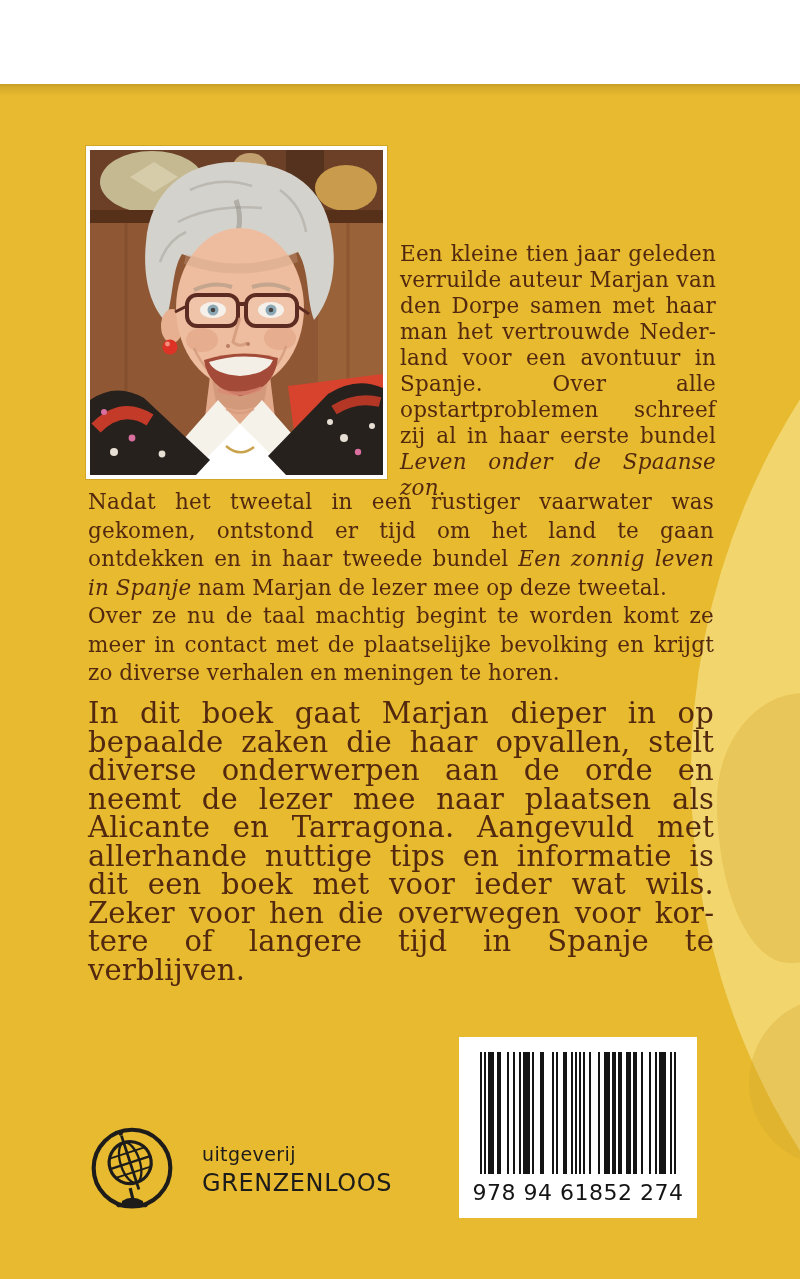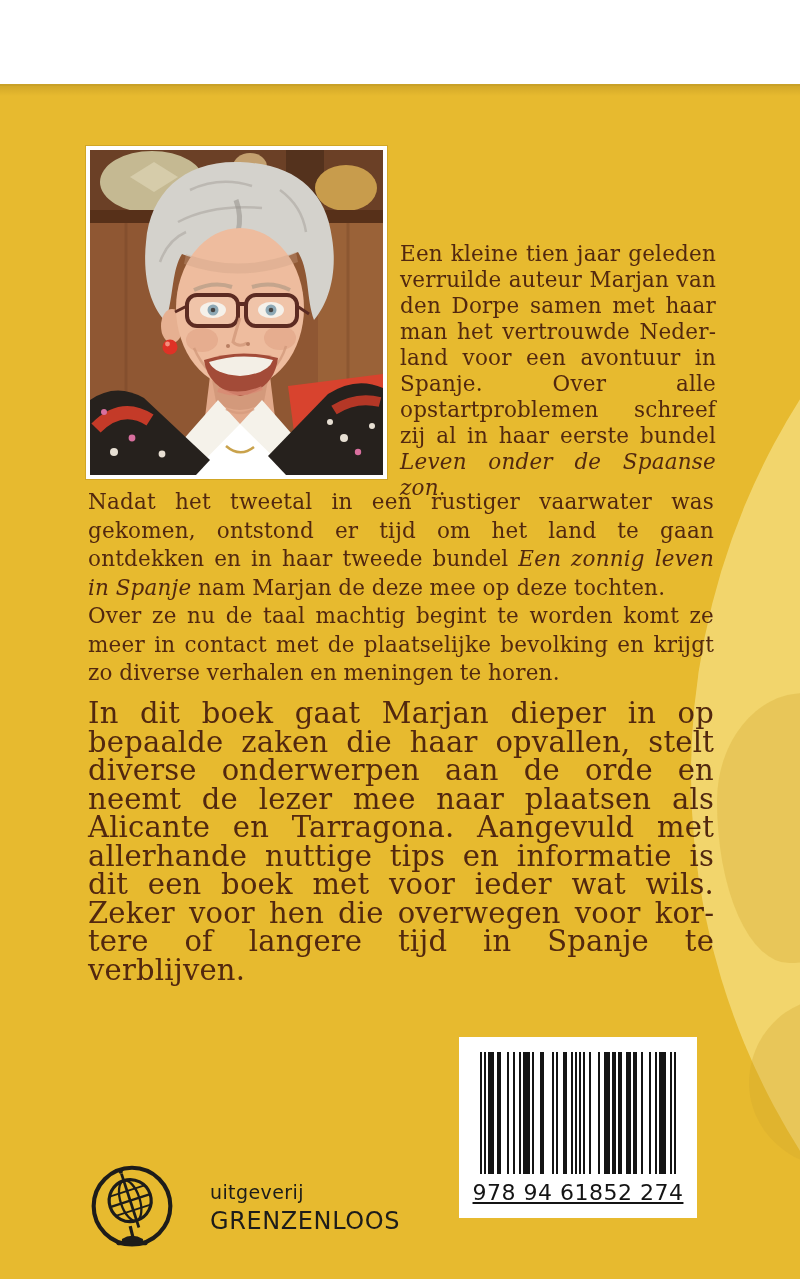--- a/index.html
+++ b/index.html
@@ -41,22 +41,22 @@
     position:absolute; left:400px; top:241px; width:316px;
   }
   .text-col-right .para { font-size:21.5px; line-height:26px; }
   .block-middle { position:absolute; left:88px; top:488px; width:626px; }
   .block-middle .para { font-size:21.5px; line-height:28.5px; }
   .block-bottom { position:absolute; left:88px; top:699px; width:626px; }
   .block-bottom .para { font-size:29px; line-height:28.5px; }
   .para em { font-style:italic; }
 
   .publisher {
-    position:absolute; left:90px; top:1160px;
-    display:flex; align-items:center; gap:36px;
+    position:absolute; left:90px; top:1122px;
+    display:flex; align-items:center; gap:28px;
     color:var(--publisher-text, #1d1c1a);
     font-family:"DejaVu Sans", sans-serif;
   }
   .logo-svg { width:84px; height:94px; }
   .pub-text { display:flex; flex-direction:column; justify-content:center; }
   .pub-label { font-size:19px; line-height:28px; letter-spacing:0.4px; }
   .pub-name  { font-size:24px; line-height:30px; letter-spacing:0.6px; }
 
   .barcode-box {
     position:absolute; left:459px; top:1037px; width:238px; height:181px;
@@ -64,21 +64,21 @@
   }
   .bars {
     position:absolute; left:21px; top:15px; width:196px; height:122px;
     display:flex;
   }
   .bars .m { flex:1 1 0; }
   .bars .m.on { background:var(--barcode-bars, #141414); }
   .isbn {
     position:absolute; left:0; right:0; bottom:13px;
     text-align:center; font-family:"DejaVu Sans", sans-serif;
-    font-size:22px; letter-spacing:0.5px; color:var(--barcode-bars, #141414);text-decoration:underline;
+    font-size:22px; letter-spacing:0.5px; color:var(--barcode-bars, #141414);
   }
 </style>
 </head>
 <body>
 
 <div class="cover">
 
   <div class="yellow-bg">
     <div class="watermark">
       <div class="wm-blob wm-blob1"></div>
@@ -168,21 +168,21 @@
       <path d="M128,240 Q150,248 172,238" stroke="#d98a74" stroke-width="4" fill="none" opacity="0.8"></path>
       <path d="M136,259 q14,8 28,0" stroke="#d59a7c" stroke-width="2.5" fill="none" opacity="0.7"></path>
     </svg>
   </figure>
 
   <div class="text-col-right">
     <p class="para"><span>Een kleine tien jaar geleden verruilde auteur Marjan van den Dorpe samen met haar man het vertrouwde Neder­land voor een avontuur in Spanje. Over alle opstartpro­blemen schreef zij al in haar eerste bundel </span><em>Leven onder de Spaanse zon</em><span>.</span></p>
   </div>
 
   <div class="block-middle">
-    <p class="para"><span>Nadat het tweetal in een rustiger vaarwater was gekomen, ontstond er tijd om het land te gaan ontdekken en in haar tweede bundel </span><em>Een zonnig leven in Spanje</em><span> nam Marjan de deze mee op deze tochten.</span></p>
+    <p class="para"><span>Nadat het tweetal in een rustiger vaarwater was gekomen, ontstond er tijd om het land te gaan ontdekken en in haar tweede bundel </span><em>Een zonnig leven in Spanje</em><span> nam Marjan de lezer mee op deze tweetal.</span></p>
     <p class="para"><span>Over ze nu de taal machtig begint te worden komt ze meer in contact met de plaatselijke bevolking en krijgt zo diverse verhalen en meningen te horen.</span></p>
   </div>
 
   <div class="block-bottom">
     <p class="para"><span>In dit boek gaat Marjan dieper in op bepaalde zaken die haar opvallen, stelt diverse onderwerpen aan de orde en neemt de lezer mee naar plaatsen als Alicante en Tarragona. Aangevuld met allerhande nuttige tips en informatie is dit een boek met voor ieder wat wils. Zeker voor hen die overwegen voor kor­tere of langere tijd in Spanje te verblijven.</span></p>
   </div>
 
   <div class="publisher">
     <svg class="logo-svg" viewBox="0 0 92 102">
       <circle cx="46" cy="50" r="42" fill="none" stroke="#1d1c1a" stroke-width="4.5"></circle>

